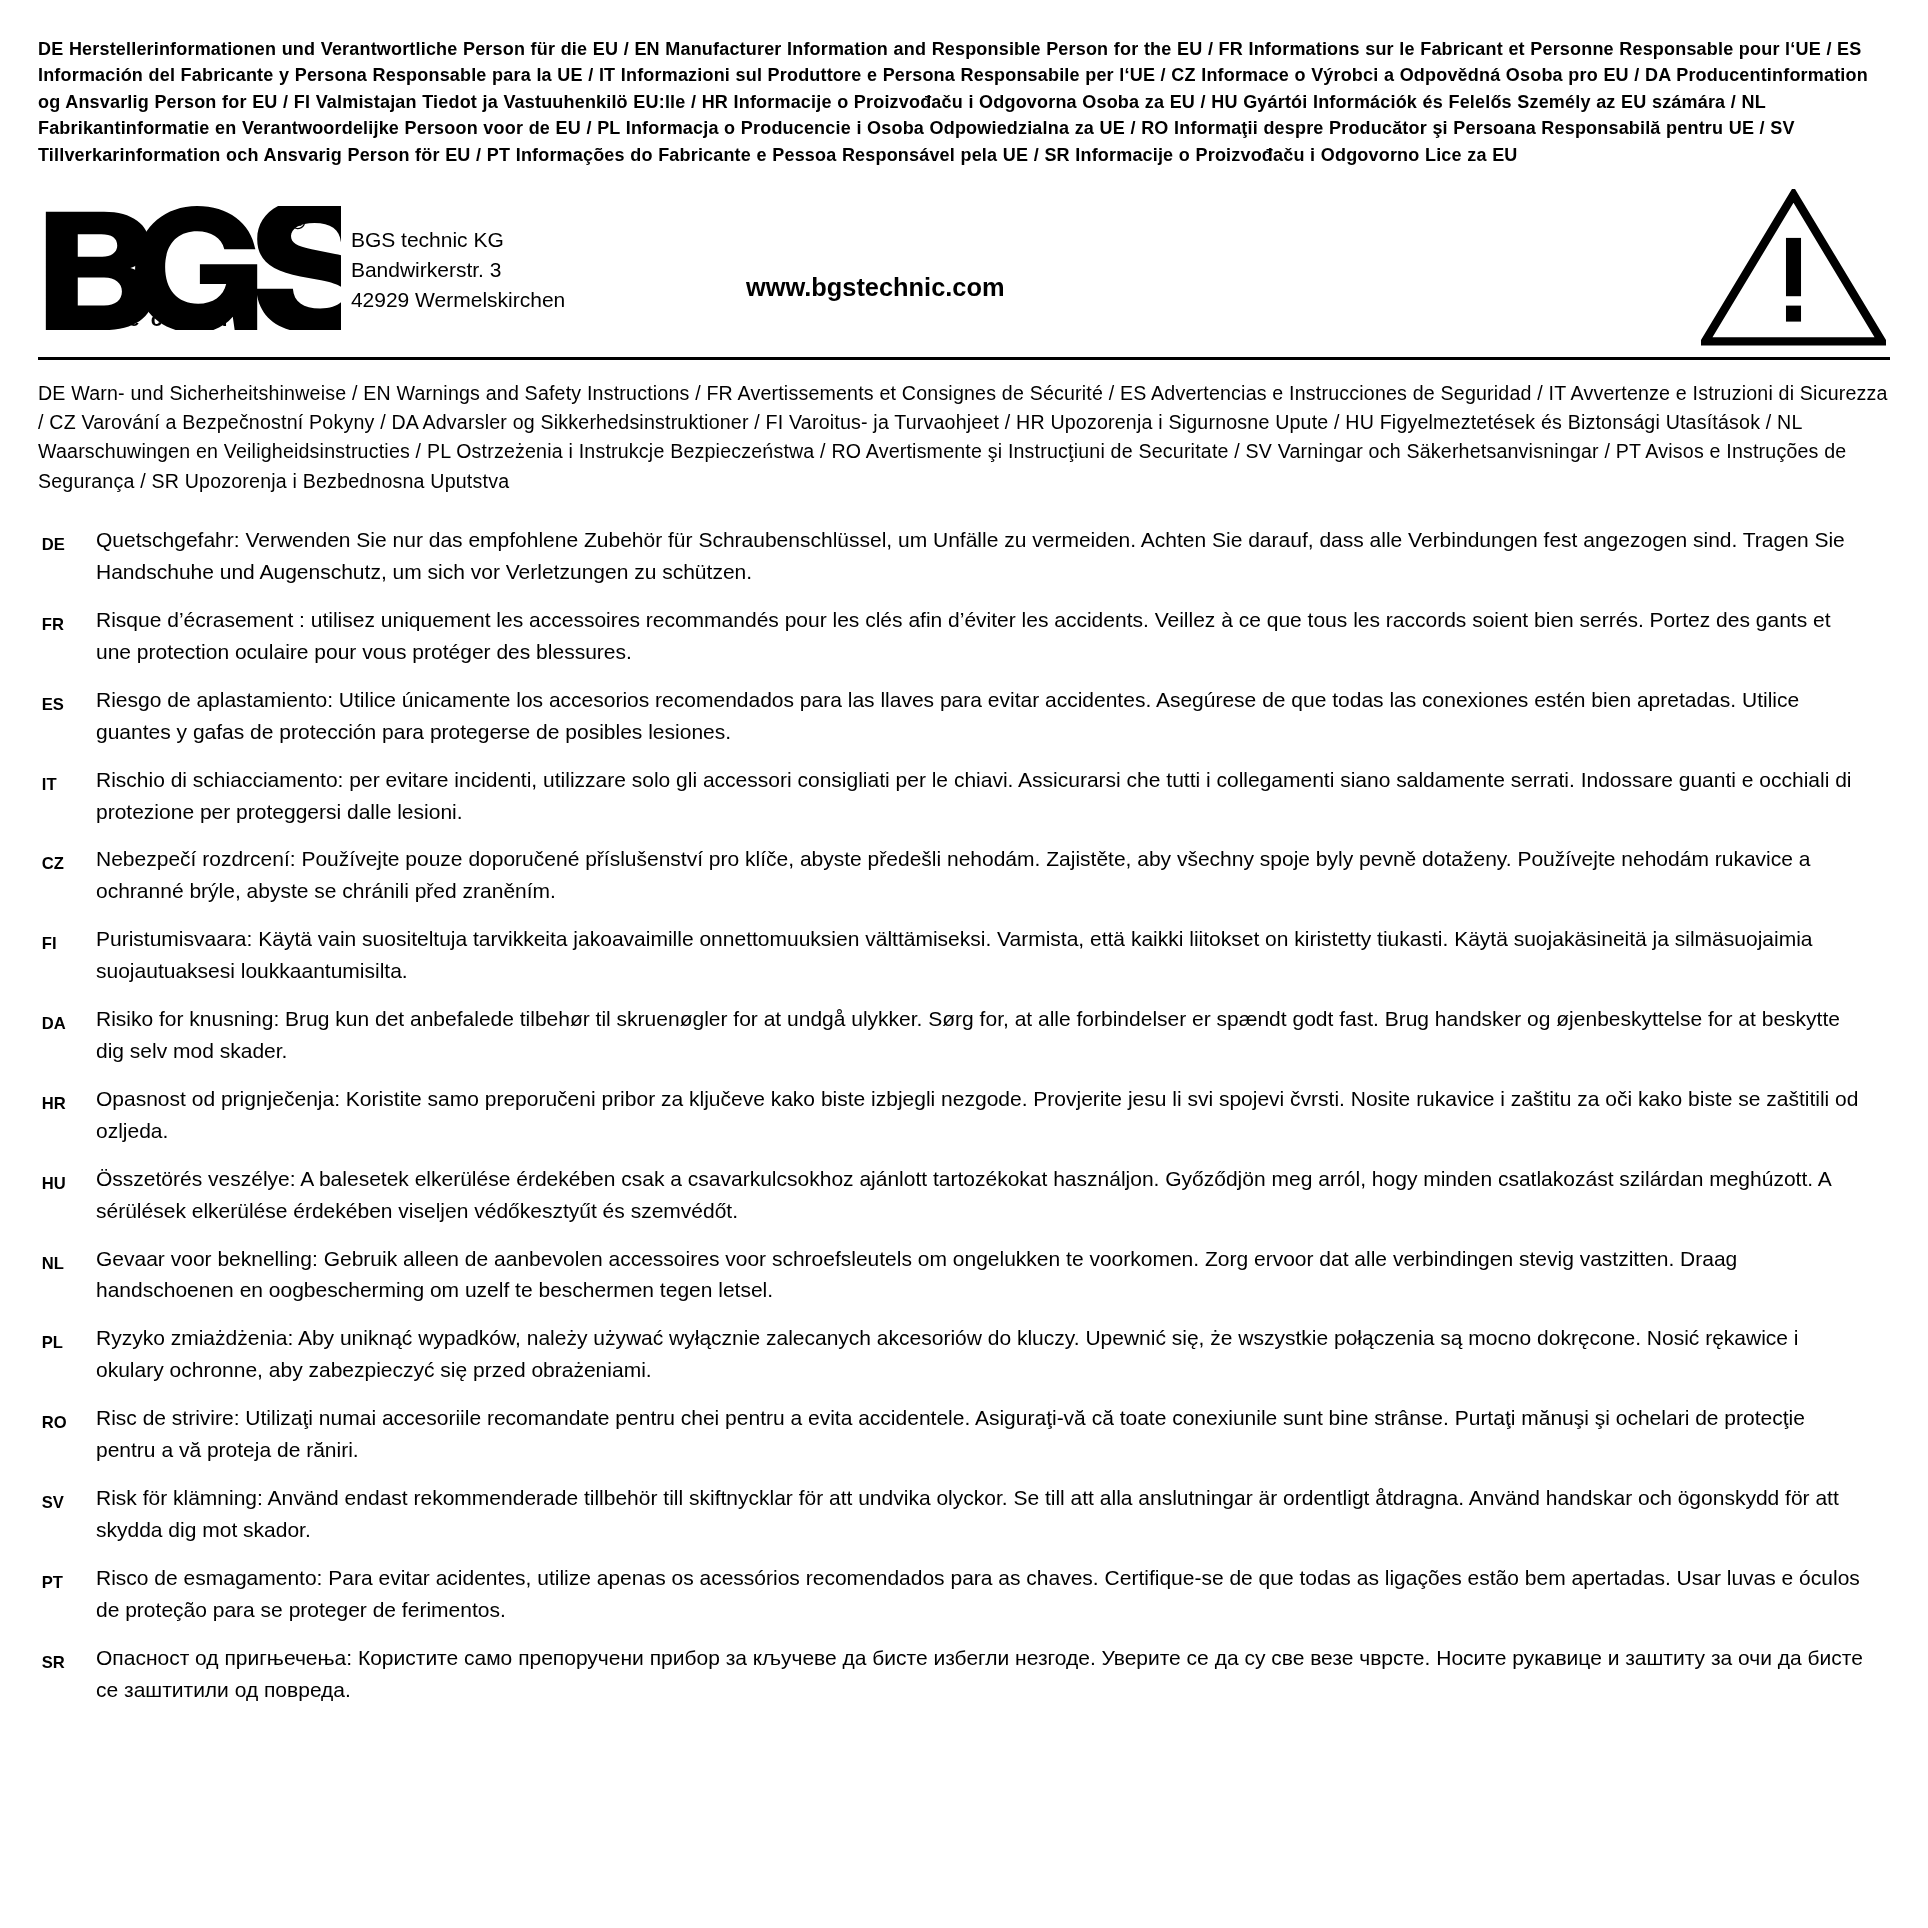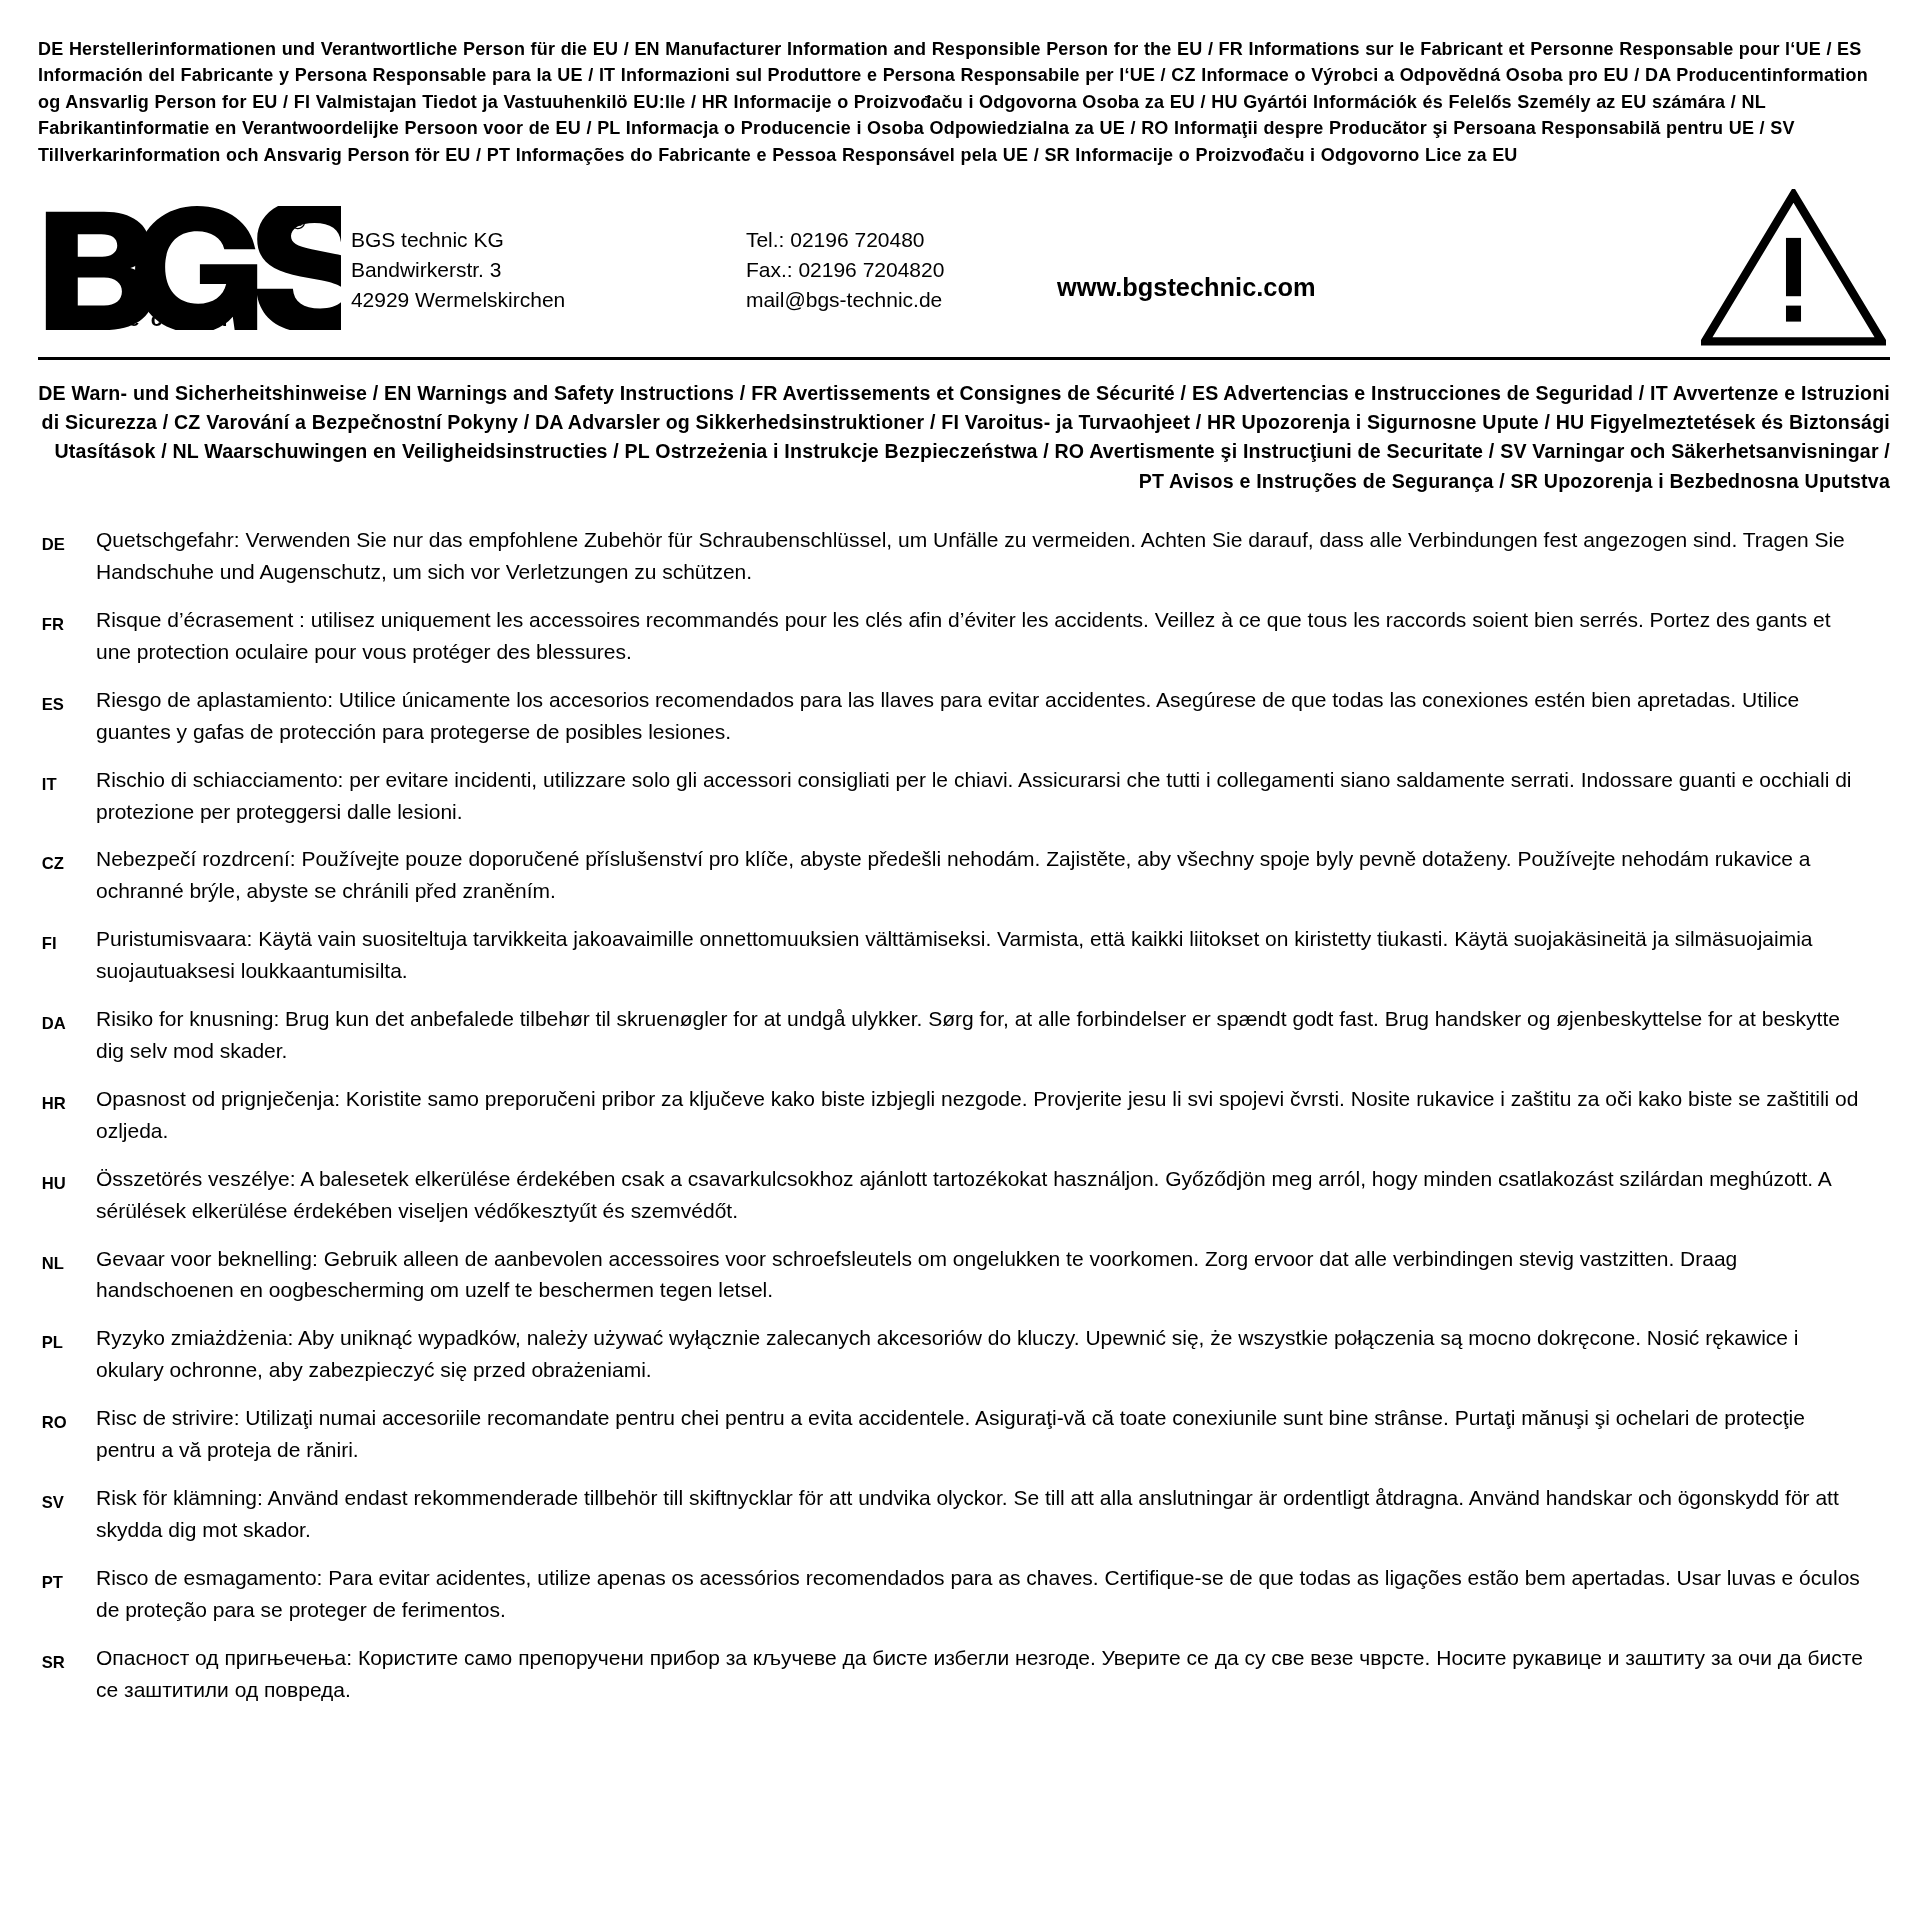--- a/index.html
+++ b/index.html
@@ -77,25 +77,24 @@
 
   .rule {
     border: 0;
     border-top: 3.8px solid #000;
     margin: 1.9px 0 0 0;
   }
 
   
   .warn-heading {
     font-size: 19.6px;
-    font-weight: bold;
+    font-weight: normal;
     line-height: 1.5;
     margin-top: 19px;
     letter-spacing: 0.01em;
-    text-align: right;
   }
 
   
   .rows {
     margin-top: 28px;
   }
   .row {
     display: flex;
     margin-bottom: 16px;
   }
@@ -141,25 +140,20 @@
         <text x="74" y="128" font-family="'Liberation Sans', sans-serif" font-size="22" font-weight="bold" letter-spacing="3" fill="#000000">t e c h n i c</text>
       </svg>
     </div>
 
     <div class="address-col">
       <div>BGS technic KG</div>
       <div>Bandwirkerstr. 3</div>
       <div>42929 Wermelskirchen</div>
     </div>
 
-    <div class="contact-col">
-      <div>Tel.: 02196 720480</div>
-      <div>Fax.: 02196 7204820</div>
-      <div>mail@bgs-technic.de</div>
-    </div>
 
     <div class="web-col">www.bgstechnic.com</div>
 
     <div class="warn-col">
       <svg width="185" height="158" viewBox="0 0 196 168">
         <polygon points="98,6 192,162 4,162" fill="none" stroke="#000000" stroke-width="9"></polygon>
         <rect x="90" y="52" width="16" height="62" fill="#000000"></rect>
         <rect x="90" y="124" width="16" height="17" fill="#000000"></rect>
       </svg>
     </div>

